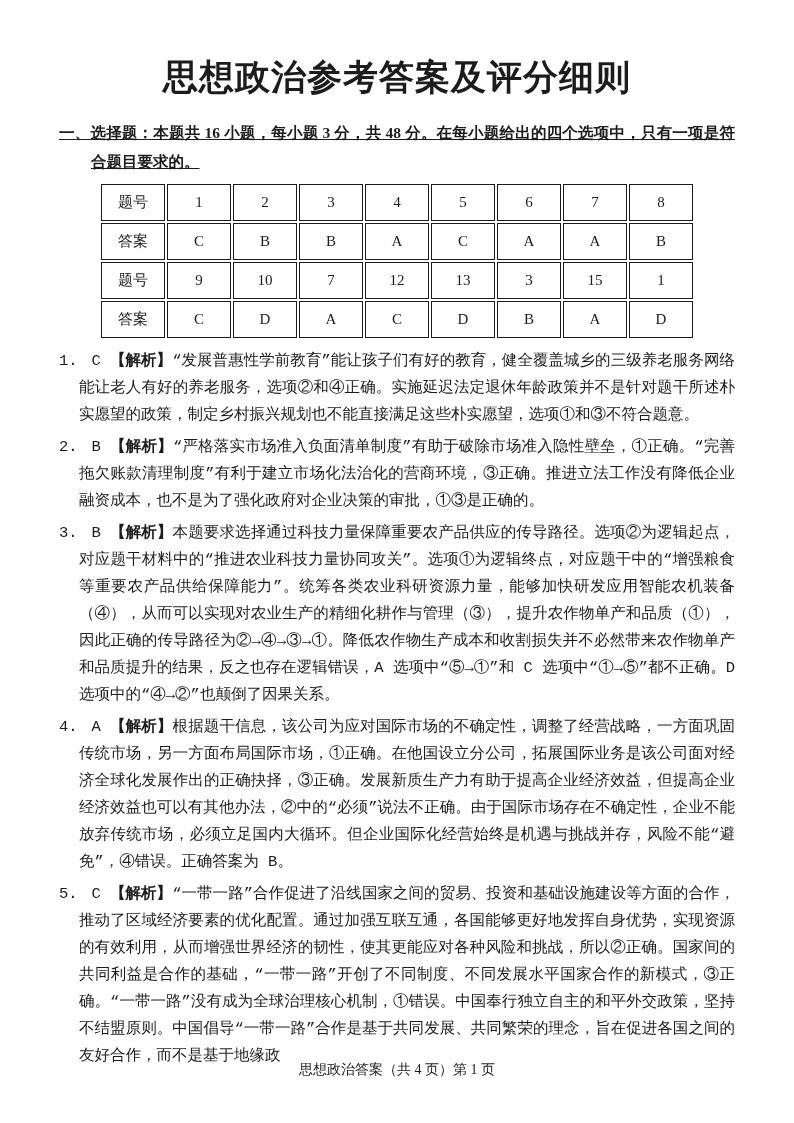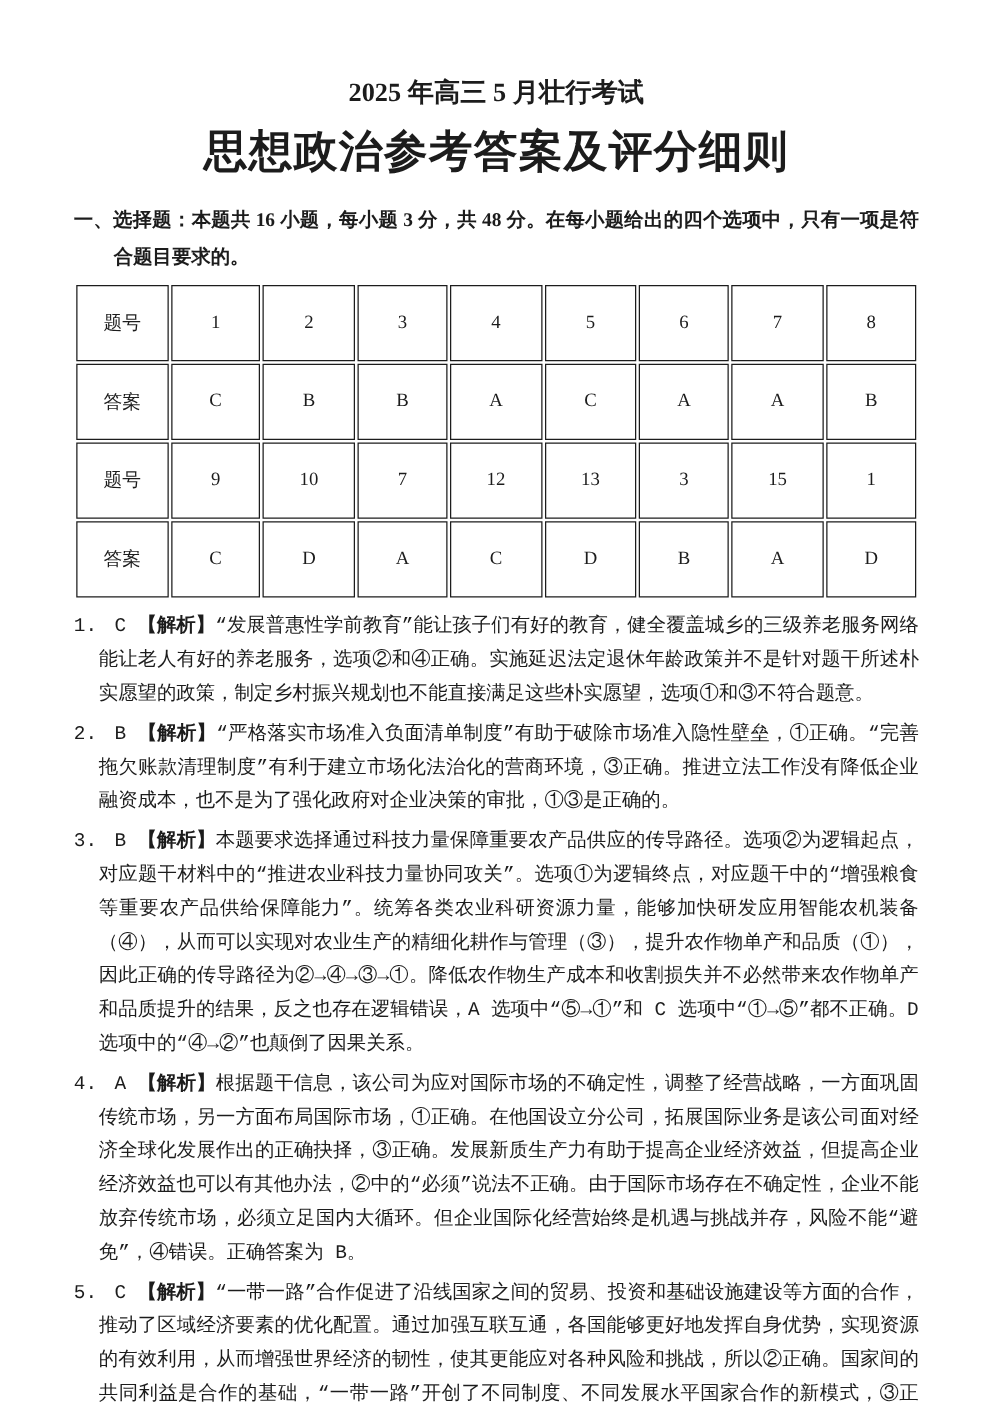--- a/index.html
+++ b/index.html
@@ -38,31 +38,32 @@
     margin: 0 0 20px 0;
   }
   .section-heading {
     font-size: 15.5px;
     font-weight: bold;
     line-height: 29px;
     padding-left: 32px;
     text-indent: -32px;
     text-align: justify;
     margin: 0 0 6px 0;
+    text-decoration: underline;
   }
   table.answers {
     border-collapse: separate;
     border-spacing: 2px;
     margin: 0 auto 8px auto;
   }
   table.answers td {
     border: 1px solid #1c1c1c;
     width: 54px;
     height: 27px;
-    padding: 16px;
+    padding: 4px;
     text-align: center;
     vertical-align: middle;
     font-size: 15px;
     margin-top: 28px;
   }
   .item {
     font-size: 15.5px;
     line-height: 27px;
     padding-left: 20px;
     text-indent: -20px;
@@ -82,21 +83,20 @@
     font-size: 14px;
     color: #1c1c1c;
   }
 </style>
 </head>
 <body>
 
 <div class="page">
   <div class="content">
 
-    <div class="title1">2025 年高三 5 月壮行考试</div>
 
     <div class="title2">思想政治参考答案及评分细则</div>
 
     <p class="section-heading"><span>一、</span><span>选择题：本题共 16 小题，每小题 3 分，共 48 分。在每小题给出的四个选项中，只有一项是符合题目要求的。</span></p>
 
     <table class="answers">
       <tbody>
           <tr>
             <td>题号</td>
             <td>1</td>
@@ -147,13 +147,14 @@
     <div>
         <div class="item"><span class="num">1.</span><span class="ans">C</span><span class="tag">【解析】</span><span class="txt">“发展普惠性学前教育”能让孩子们有好的教育，健全覆盖城乡的三级养老服务网络能让老人有好的养老服务，选项②和④正确。实施延迟法定退休年龄政策并不是针对题干所述朴实愿望的政策，制定乡村振兴规划也不能直接满足这些朴实愿望，选项①和③不符合题意。</span></div>
         <div class="item"><span class="num">2.</span><span class="ans">B</span><span class="tag">【解析】</span><span class="txt">“严格落实市场准入负面清单制度”有助于破除市场准入隐性壁垒，①正确。“完善拖欠账款清理制度”有利于建立市场化法治化的营商环境，③正确。推进立法工作没有降低企业融资成本，也不是为了强化政府对企业决策的审批，①③是正确的。</span></div>
         <div class="item"><span class="num">3.</span><span class="ans">B</span><span class="tag">【解析】</span><span class="txt">本题要求选择通过科技力量保障重要农产品供应的传导路径。选项②为逻辑起点，对应题干材料中的“推进农业科技力量协同攻关”。选项①为逻辑终点，对应题干中的“增强粮食等重要农产品供给保障能力”。统筹各类农业科研资源力量，能够加快研发应用智能农机装备（④），从而可以实现对农业生产的精细化耕作与管理（③），提升农作物单产和品质（①），因此正确的传导路径为②→④→③→①。降低农作物生产成本和收割损失并不必然带来农作物单产和品质提升的结果，反之也存在逻辑错误，A 选项中“⑤→①”和 C 选项中“①→⑤”都不正确。D 选项中的“④→②”也颠倒了因果关系。</span></div>
         <div class="item"><span class="num">4.</span><span class="ans">A</span><span class="tag">【解析】</span><span class="txt">根据题干信息，该公司为应对国际市场的不确定性，调整了经营战略，一方面巩固传统市场，另一方面布局国际市场，①正确。在他国设立分公司，拓展国际业务是该公司面对经济全球化发展作出的正确抉择，③正确。发展新质生产力有助于提高企业经济效益，但提高企业经济效益也可以有其他办法，②中的“必须”说法不正确。由于国际市场存在不确定性，企业不能放弃传统市场，必须立足国内大循环。但企业国际化经营始终是机遇与挑战并存，风险不能“避免”，④错误。正确答案为 B。</span></div>
         <div class="item"><span class="num">5.</span><span class="ans">C</span><span class="tag">【解析】</span><span class="txt">“一带一路”合作促进了沿线国家之间的贸易、投资和基础设施建设等方面的合作，推动了区域经济要素的优化配置。通过加强互联互通，各国能够更好地发挥自身优势，实现资源的有效利用，从而增强世界经济的韧性，使其更能应对各种风险和挑战，所以②正确。国家间的共同利益是合作的基础，“一带一路”开创了不同制度、不同发展水平国家合作的新模式，③正确。“一带一路”没有成为全球治理核心机制，①错误。中国奉行独立自主的和平外交政策，坚持不结盟原则。中国倡导“一带一路”合作是基于共同发展、共同繁荣的理念，旨在促进各国之间的友好合作，而不是基于地缘政</span></div>
       </div>
 
   </div>
 
+  <div class="footer">思想政治答案（共 4 页）第 1 页</div>
 </div>
 
 </body></html>

